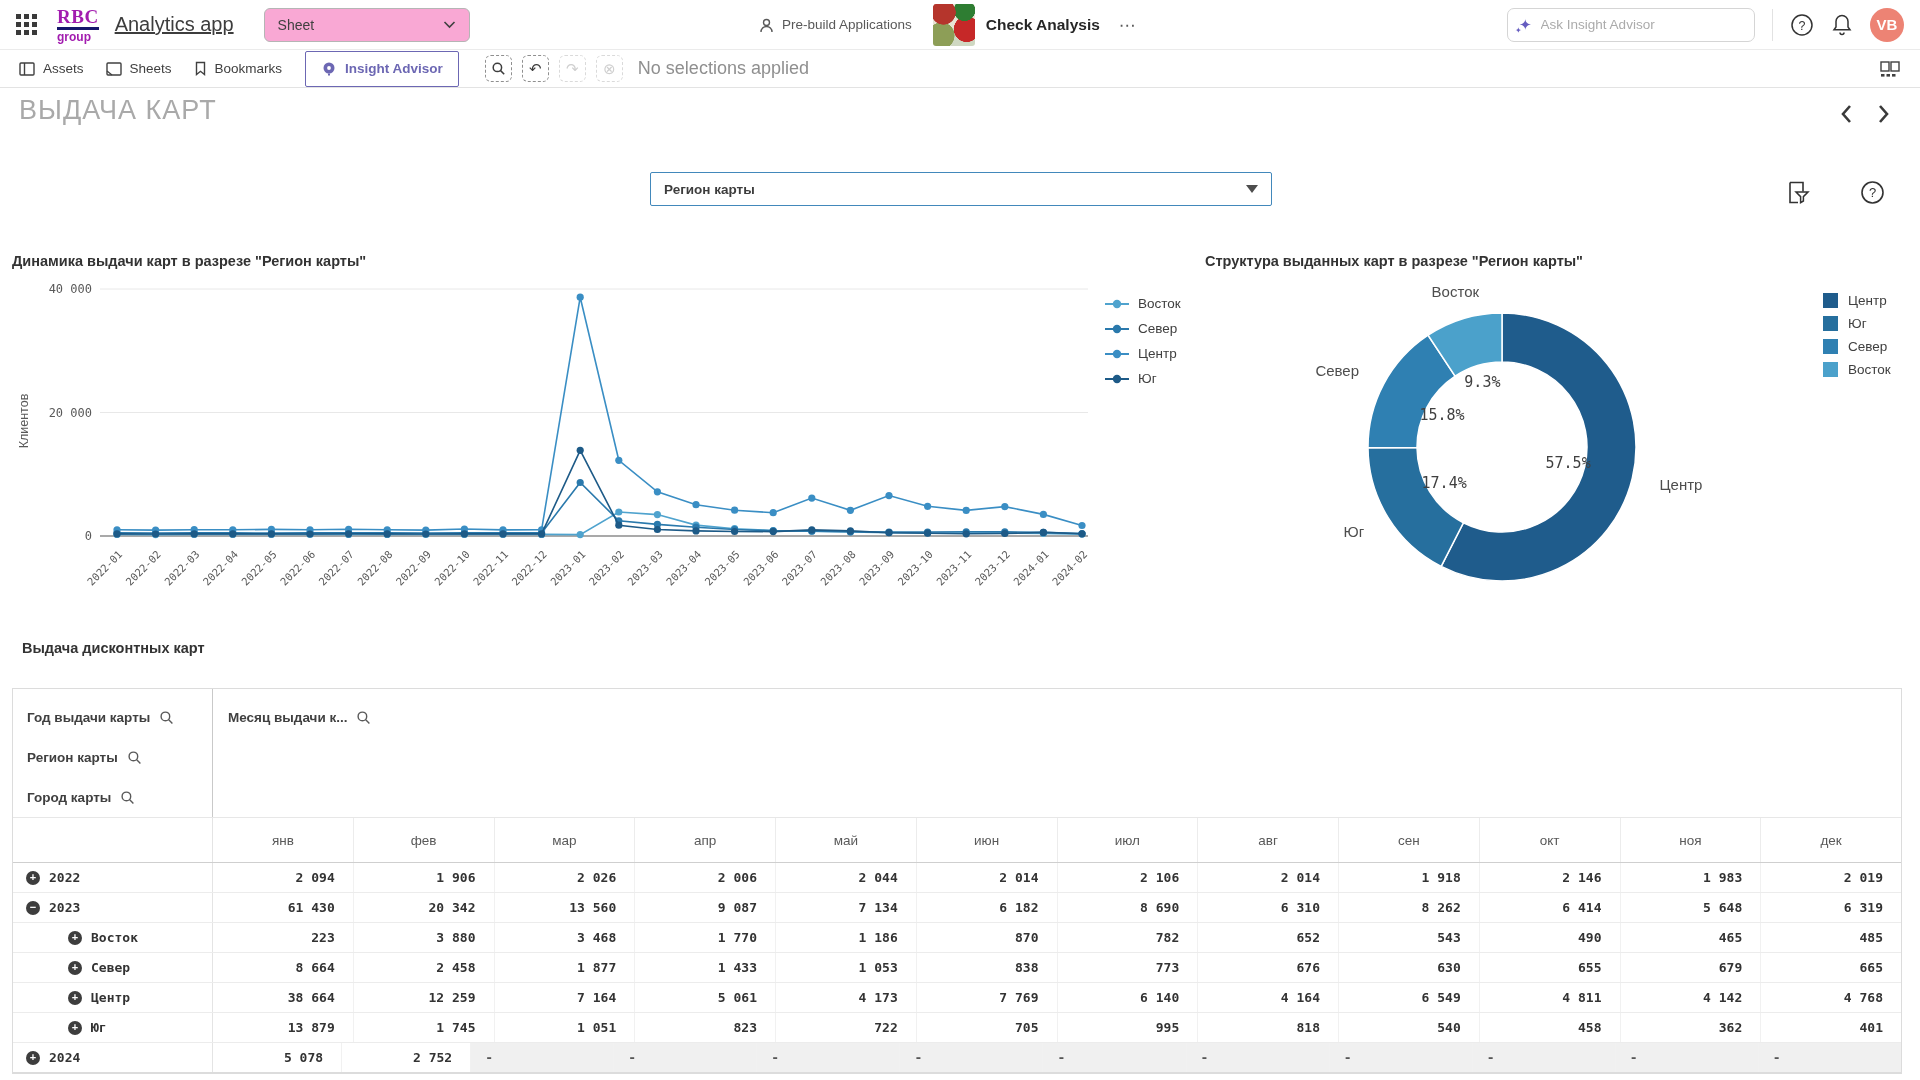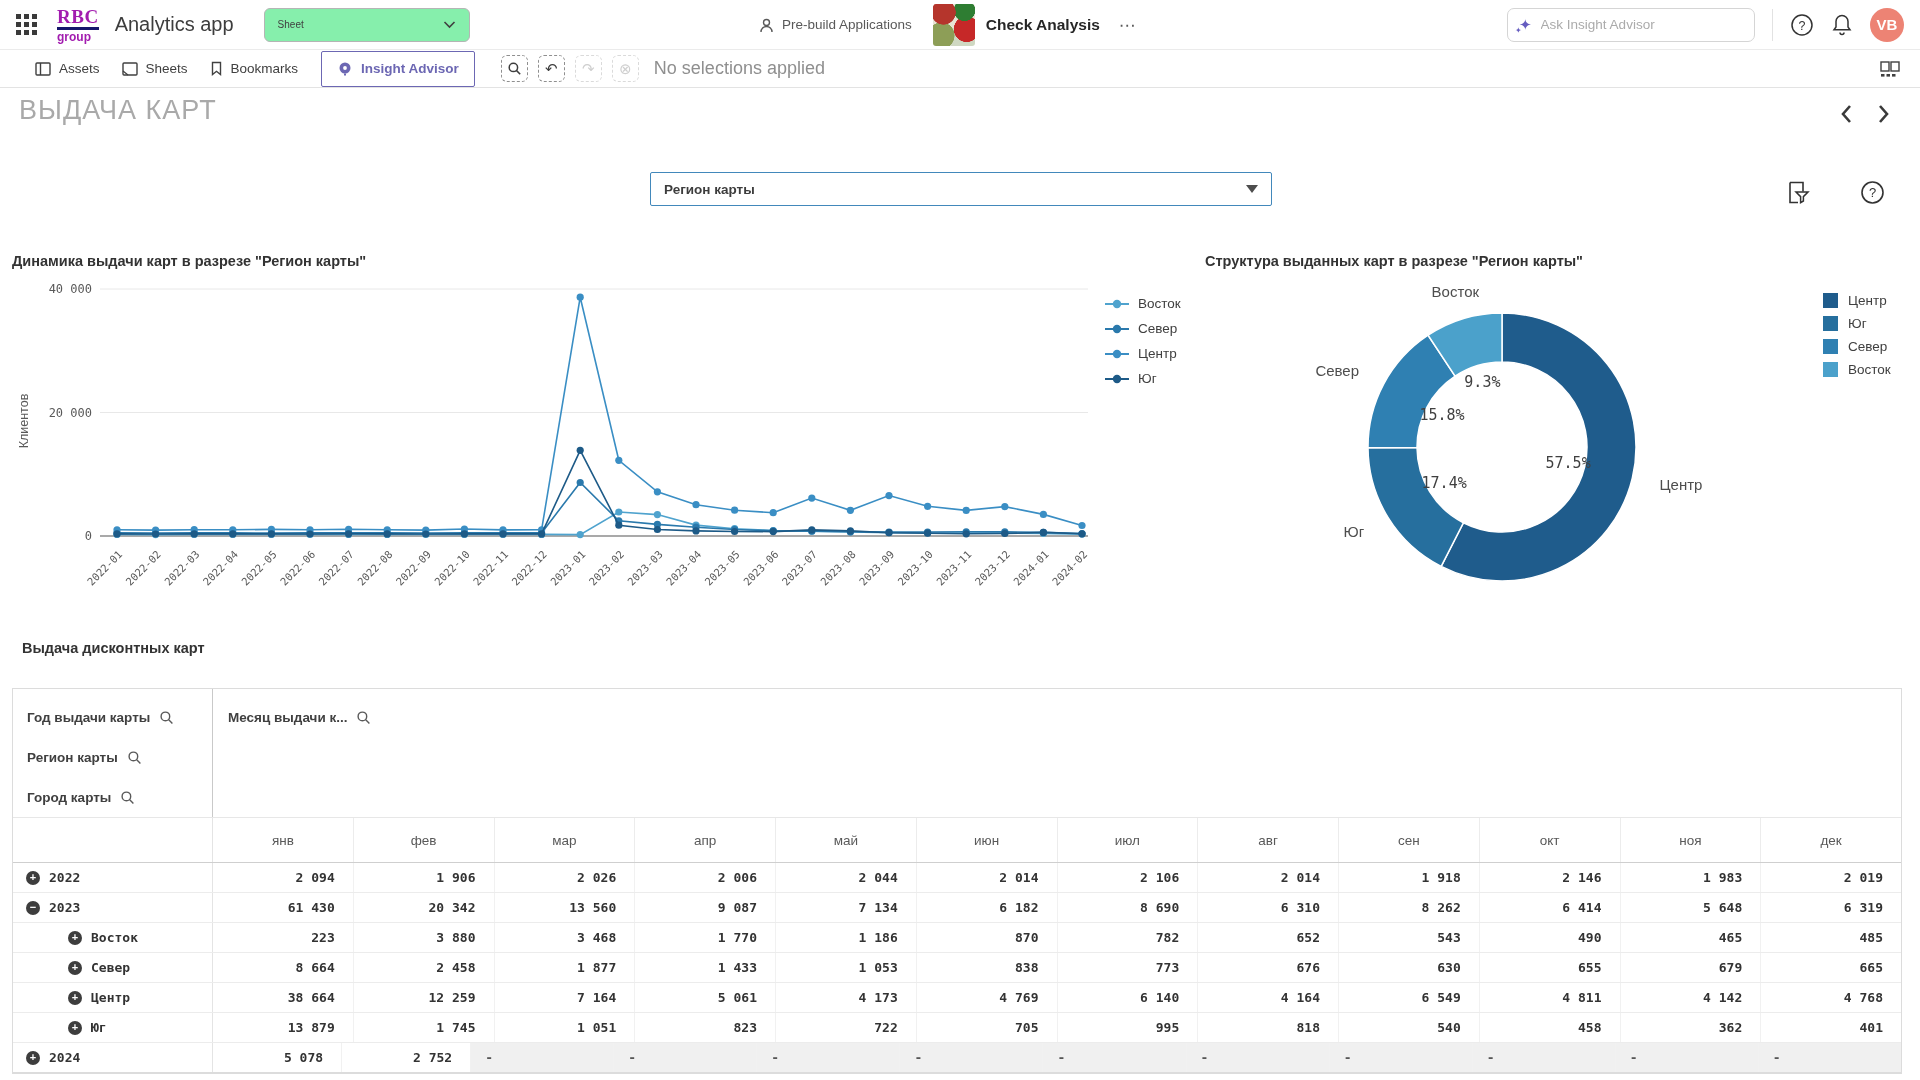--- a/index.html
+++ b/index.html
@@ -9,24 +9,24 @@
   
   .topbar { height:50px; display:flex; align-items:center; position:relative;
     border-bottom:1px solid #ebebeb; background:#fff; }
   .launcher { width:21px; height:21px; display:grid; grid-template-columns:repeat(3,5px);
     grid-template-rows:repeat(3,5px); gap:3px; margin:0 20px 0 16px; cursor:pointer; }
   .launcher i { background:#3a3a3a; }
   .logo { line-height:1; color:#a21caf; text-align:left; margin-right:16px; }
   .logo .l1 { font-weight:800; font-size:19px; letter-spacing:0.5px;
     border-bottom:3px solid #16166b; padding-bottom:1px; font-family:"Liberation Serif",serif; }
   .logo .l2 { font-weight:700; font-size:12px; margin-top:1px; }
-  .app-title { font-size:20px; color:#3d3d3d; margin-right:30px; }
+  .app-title { font-size:20px; color:#3d3d3d; margin-right:30px;text-decoration:underline; }
   .sheet-select { width:206px; height:34px; border:1px solid #b5b5b5; border-radius:6px;
     display:flex; align-items:center; justify-content:space-between; padding:0 13px;
-    font-size:10px; cursor:pointer; background:#86efac; }
+    font-size:14px; cursor:pointer; background:#f9a8d4; }
   .topbar-center { position:absolute; left:758px; top:0; height:50px; display:flex;
     align-items:center; gap:11px; }
   .prebuild { display:flex; align-items:flex-start; gap:7px; color:#595959; font-size:13.5px; cursor:pointer; }
   .thumb { width:42px; height:42px; border-radius:3px; margin-left:10px;
     background:
       radial-gradient(circle at 25% 20%, #b5352c 0 26%, transparent 27%),
       radial-gradient(circle at 75% 15%, #2e7d32 0 22%, transparent 23%),
       radial-gradient(circle at 80% 60%, #c62828 0 30%, transparent 31%),
       radial-gradient(circle at 20% 75%, #8d9e57 0 28%, transparent 29%),
       linear-gradient(160deg, #e8e2d4 0 55%, #cfd8c2 55% 100%); }
@@ -40,21 +40,21 @@
   .search-box input { border:none; outline:none; width:100%; font-size:13.5px;
     font-family:Liberation Sans, sans-serif; color:#404040; background:transparent; }
   .search-box input::placeholder { color:#ababab; }
   .tb-divider { width:1px; height:32px; background:#e2e2e2; }
   .icon-btn { display:flex; align-items:center; cursor:pointer; }
   .avatar { width:34px; height:34px; border-radius:50%; background:#ed8374; color:#fff;
     font-weight:700; font-size:15px; display:flex; align-items:center; justify-content:center; cursor:pointer; }
 
   
   .toolbar { height:38px; display:flex; align-items:center; border-bottom:1px solid #e3e3e3;
-    padding-left:24px; background:#fff; }
+    padding-left:8px; background:#fff; }
   .tab { display:flex; align-items:center; gap:8px; padding:0 11px; height:38px;
     font-size:13.5px; color:#404040; cursor:pointer; }
   .tab-ia { border:1px solid #6c67b3; border-radius:2px; height:36px; margin:0 12px;
     padding:0 15px; color:#6c67b3; font-weight:700; }
   .selicons { display:flex; gap:10px; margin-left:14px; align-items:center; }
   .selicon { width:27px; height:27px; border:1.4px dashed #8f8f8f; border-radius:6px;
     display:flex; align-items:center; justify-content:center; color:#3d3d3d;
     font-size:15px; cursor:pointer; }
   .selicon.disabled { border-color:#dadada; color:#cfcfcf; cursor:default; }
   .status { margin-left:15px; color:#8f8f8f; font-size:18px; }
@@ -616,21 +616,21 @@
           <div class="t-row">
             <div class="t-label lvl1">
               <span class="exp">+</span>
               <span>Центр</span>
             </div>
             <div class="t-cell">38 664</div>
             <div class="t-cell">12 259</div>
             <div class="t-cell">7 164</div>
             <div class="t-cell">5 061</div>
             <div class="t-cell">4 173</div>
-            <div class="t-cell">4 769</div>
+            <div class="t-cell">7 769</div>
             <div class="t-cell">6 140</div>
             <div class="t-cell">4 164</div>
             <div class="t-cell">6 549</div>
             <div class="t-cell">4 811</div>
             <div class="t-cell">4 142</div>
             <div class="t-cell">4 768</div>
           </div>
           <div class="t-row">
             <div class="t-label lvl1">
               <span class="exp">+</span>

